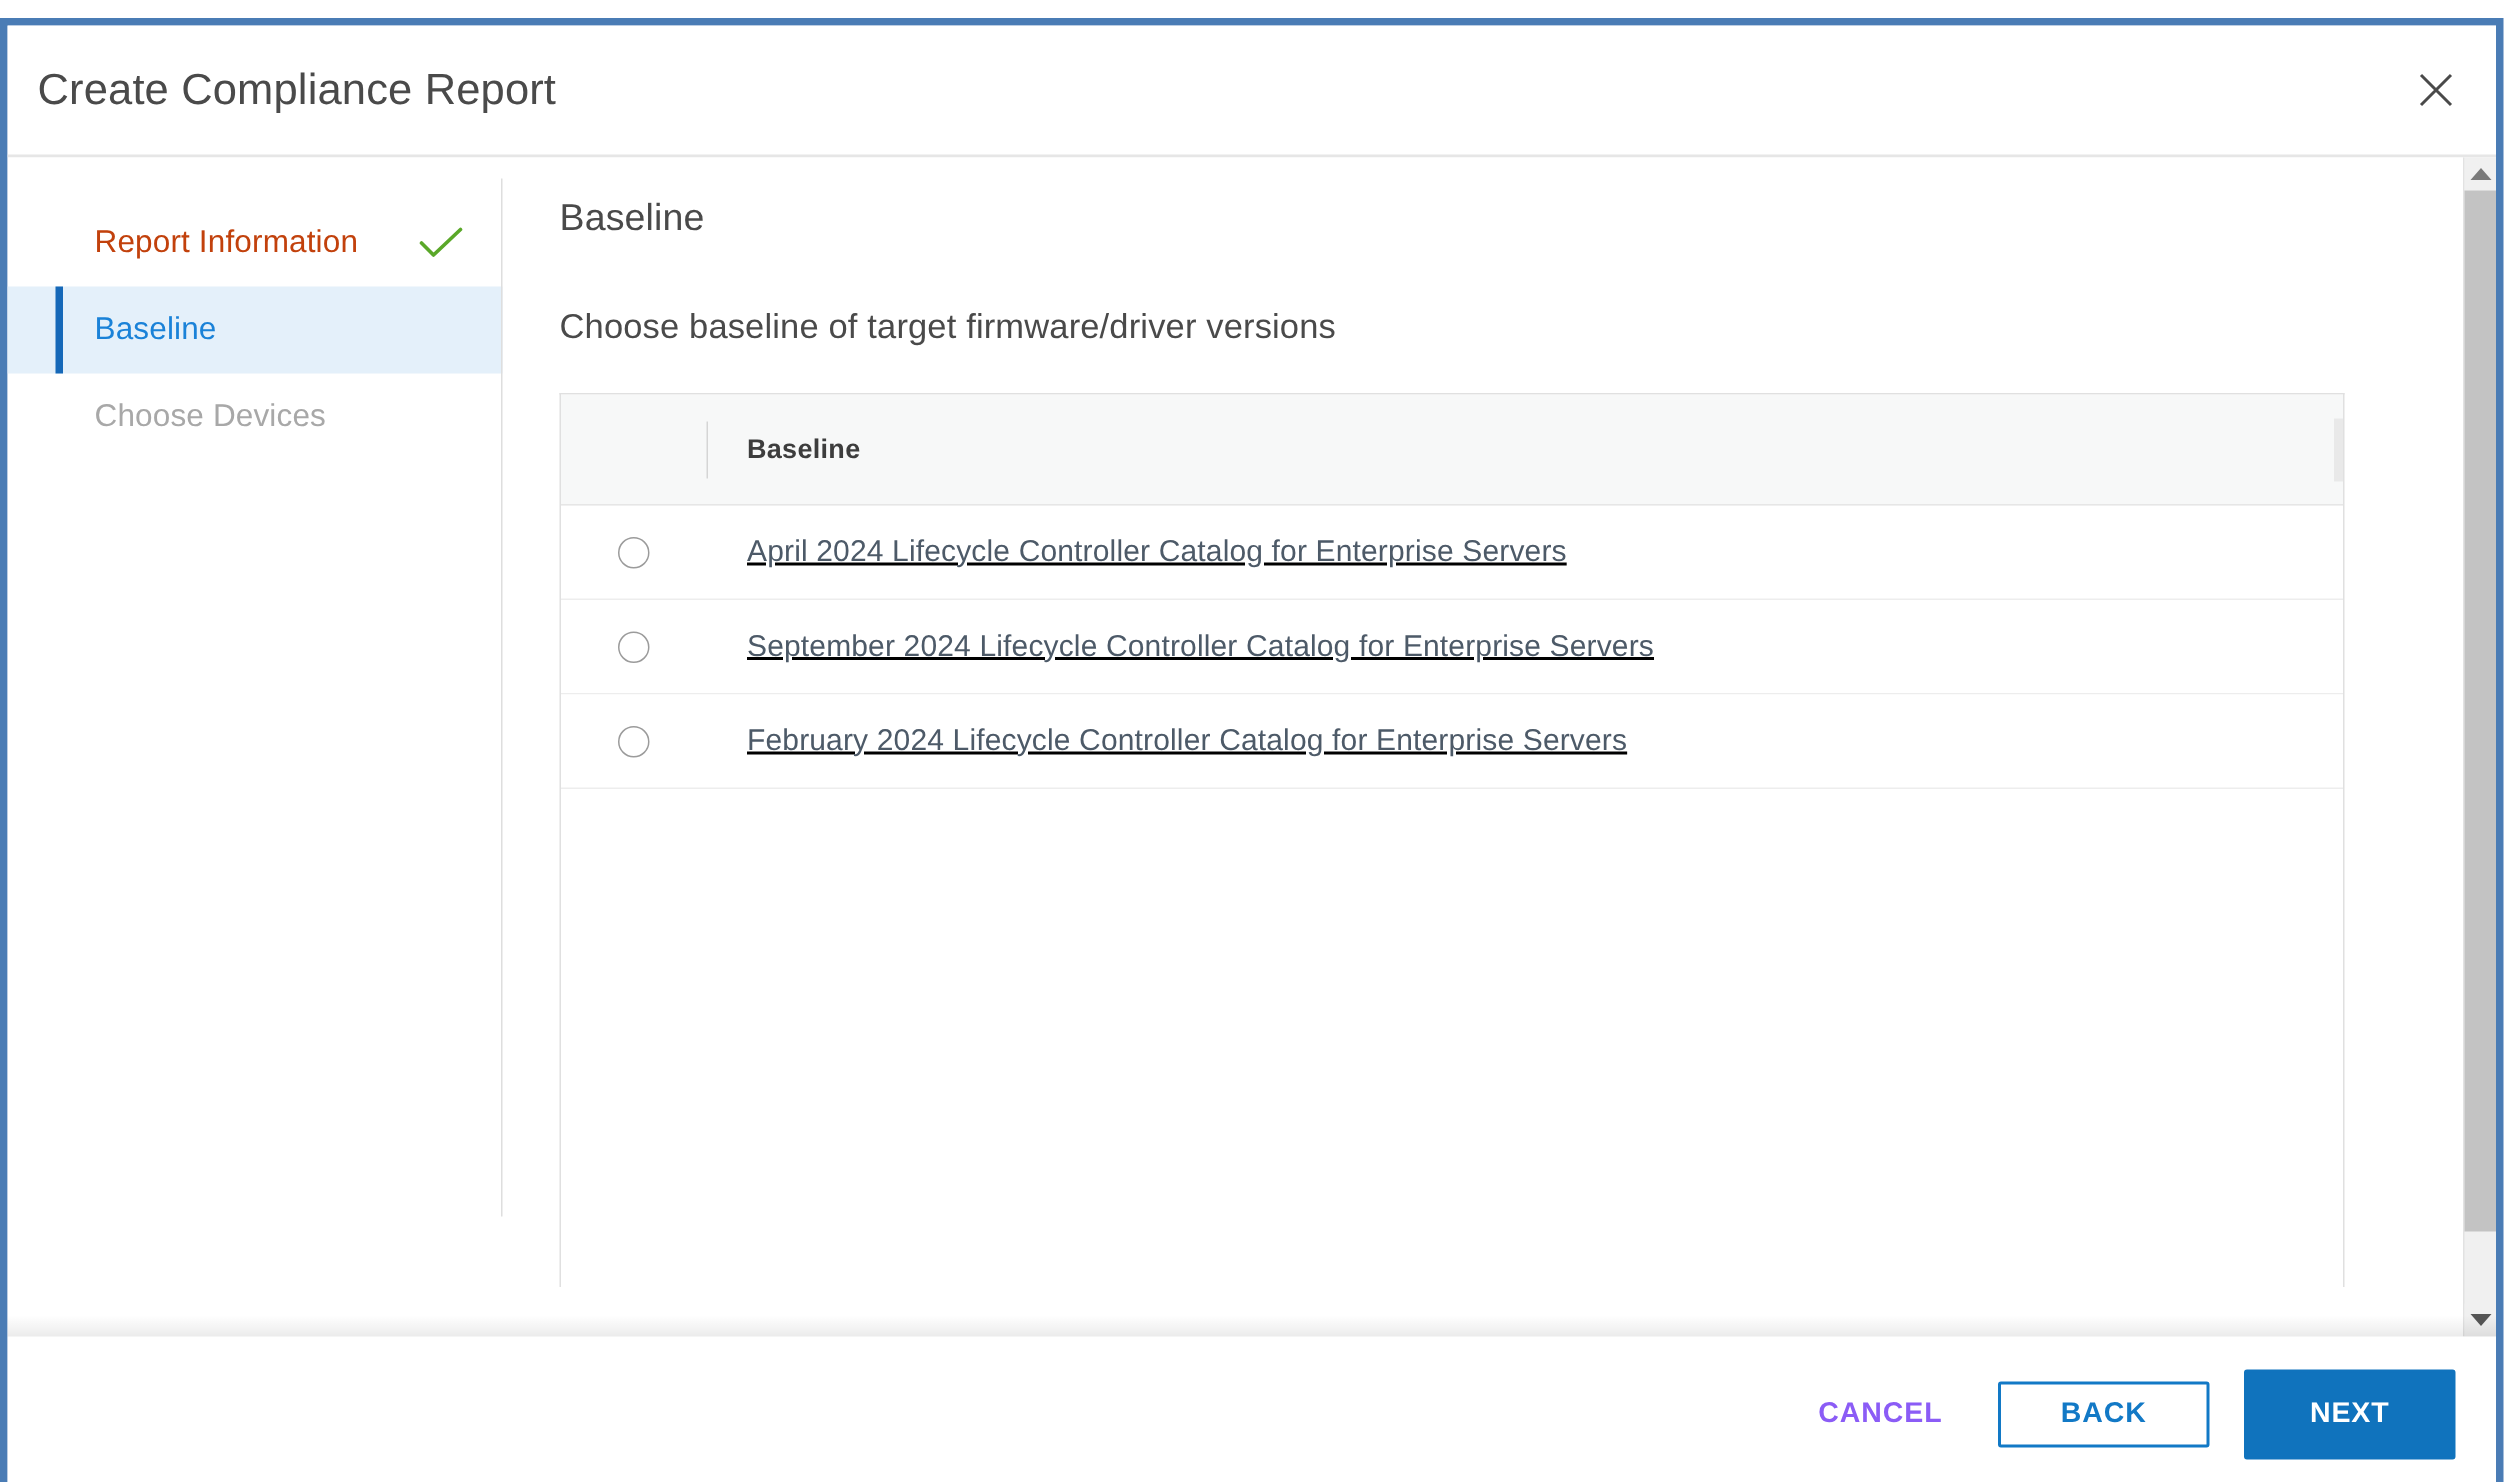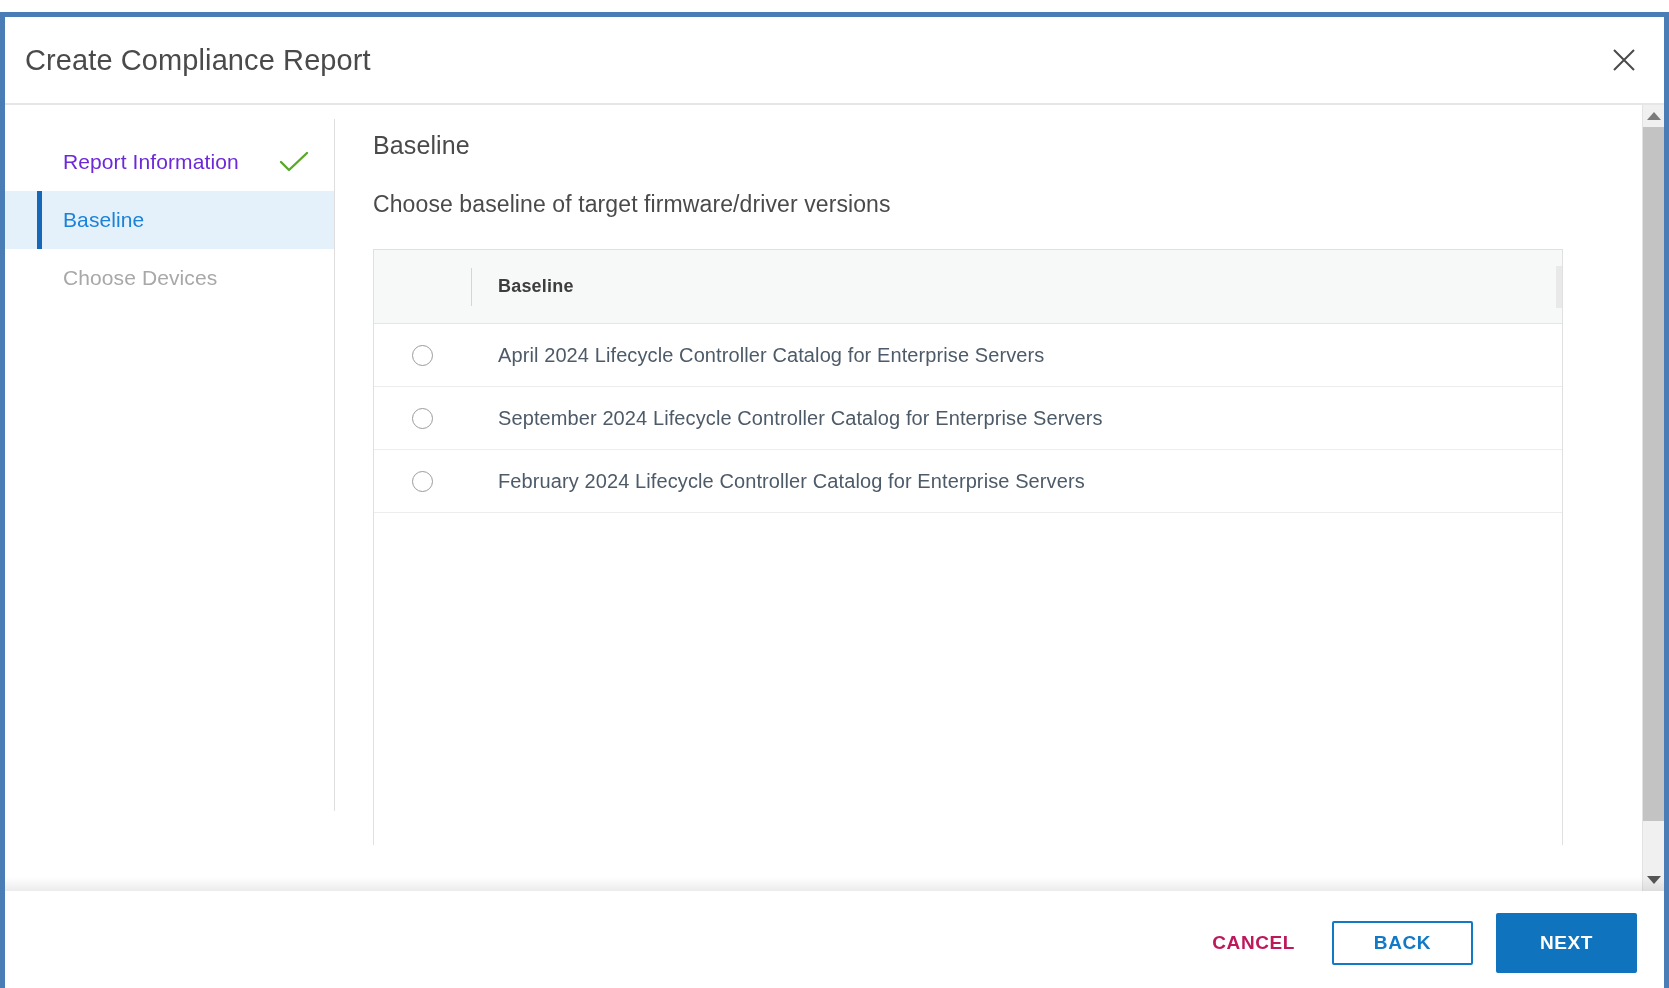--- a/index.html
+++ b/index.html
@@ -77,21 +77,21 @@
   }
   .step {
     position: relative;
     height: 58px;
     display: flex;
     align-items: center;
     padding-left: 58px;
     padding-right: 26px;
     cursor: pointer;
     font-size: 21px;
-    color: #6d28d9;
+    color: #c2410c;
     letter-spacing: 0.1px;
   }
   .step .step-label { flex: 1 1 auto; }
   .step.done .check { margin-left: auto; }
   .step.active {
     background: #e4f0fa;
     color: #1a82d8;
   }
   .step.active::before {
     content: "";
@@ -111,21 +111,21 @@
     padding: 26px 0 0 38px;
     overflow: hidden;
   }
   .content-title {
     font-size: 25px;
     color: #4a4a4a;
     font-weight: 400;
     letter-spacing: 0.1px;
   }
   .content-subtitle {
-    margin-top: 31px;
+    margin-top: 44px;
     font-size: 23px;
     color: #4a4a4a;
     font-weight: 400;
     letter-spacing: 0.1px;
   }
 
   
   .table-wrap {
     margin-top: 31px;
     width: 1190px;
@@ -174,20 +174,21 @@
     background: #e9e9e9;
   }
 
   .t-row {
     display: flex;
     align-items: center;
     height: 63px;
     border-bottom: 1px solid #ededed;
     cursor: pointer;
     background: #ffffff;
+    text-decoration: underline;
   }
   .td-radio {
     flex: 0 0 97px;
     display: flex;
     align-items: center;
     justify-content: center;
   }
   .radio {
     width: 21px; height: 21px;
     border: 1.5px solid #9b9b9b;
@@ -267,21 +268,21 @@
     font-family: "Liberation Sans", sans-serif;
     font-size: 19px;
     font-weight: bold;
     letter-spacing: .6px;
     cursor: pointer;
     border-radius: 2px;
   }
   .btn-text {
     background: none;
     border: none;
-    color: #be185d;
+    color: #8b5cf6;
     padding: 12px 14px;
   }
   .btn-outline {
     background: #ffffff;
     border: 2px solid #1279c6;
     color: #1279c6;
     width: 141px; height: 44px;
   }
   .btn-primary {
     background: #1073bd;

